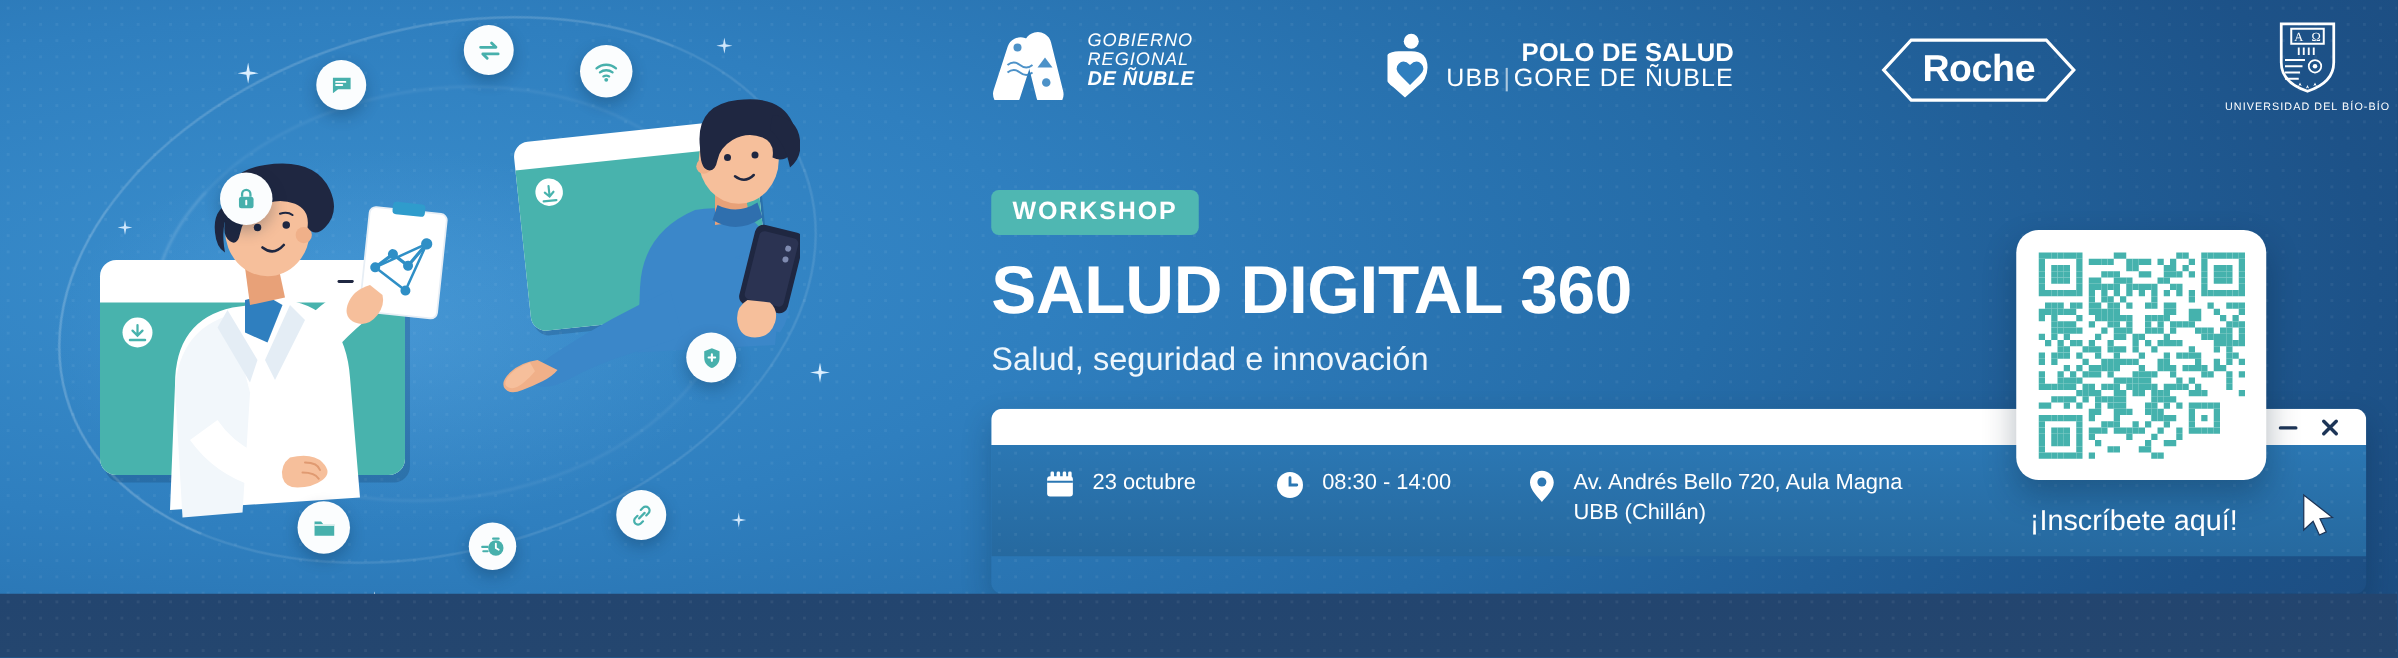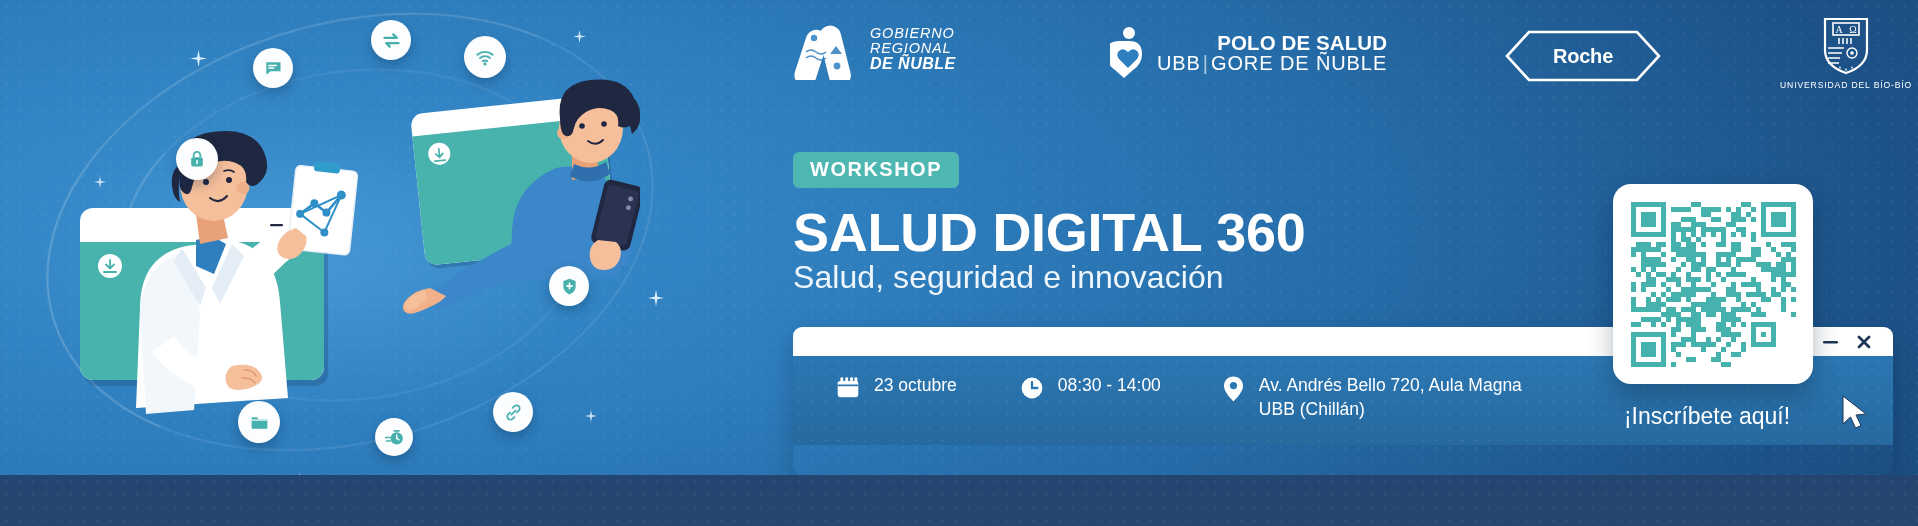--- a/index.html
+++ b/index.html
@@ -95,21 +95,21 @@
   .polo-l1 { font-size: 20.5px; font-weight: 700; letter-spacing: .005em; }
   .polo-l2 { font-size: 20px; letter-spacing: .045em; }
   .polo-sep { opacity: .62; padding: 0 2px; }
 
   .logo-roche { left: 713px; top: 12px; }
   .roche-hex {
     position: relative; width: 160px; height: 52px;
     display: flex; align-items: center; justify-content: center;
   }
   .roche-word {
-    color: #fff; font-size: 20px; font-weight: 700;
+    color: #fff; font-size: 30px; font-weight: 700;
     font-family: "Liberation Sans", sans-serif; letter-spacing: -.01em;
     position: relative; z-index: 2;
   }
 
   .logo-ubb { left: 990px; top: -2px; flex-direction: column; align-items: center; gap: 4px; }
   .ubb-word { color: #fff; font-size: 8.6px; letter-spacing: .1em; white-space: nowrap; }
 
   
   .title-block { position: absolute; left: 793px; top: 152px; }
   .badge {
@@ -124,22 +124,23 @@
   }
   .h1 {
     margin-top: 17px;
     color: #ffffff;
     font-size: 54px;
     font-weight: 700;
     letter-spacing: -.005em;
     line-height: 1;
   }
   .h2 {
+    margin-top: 13px;
     color: #eef6fc;
-    font-size: 32px;
+    font-size: 26px;
     font-weight: 400;
     letter-spacing: .002em;
   }
 
   
   .info-window {
     position: absolute; left: 793px; top: 327px; width: 1100px; height: 148px;
     border-radius: 9px;
     overflow: hidden;
     box-shadow: 0 10px 24px rgba(6,28,52,.24);

